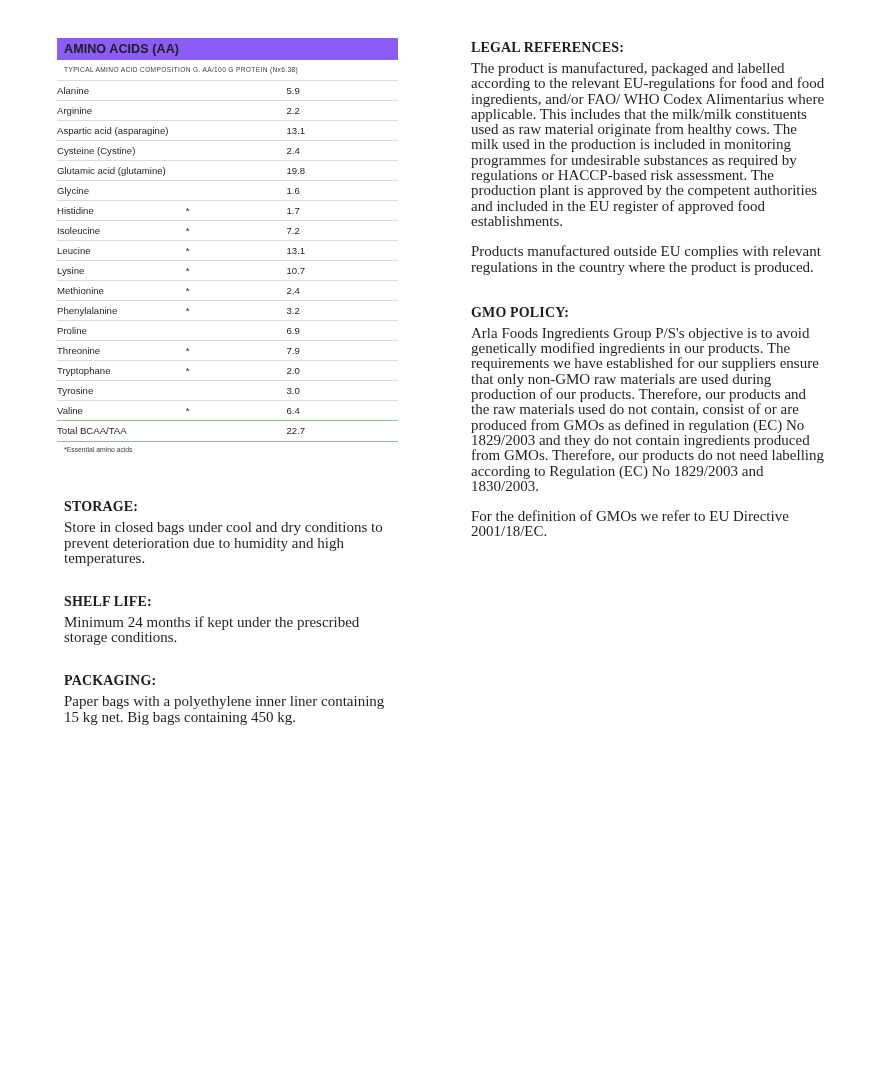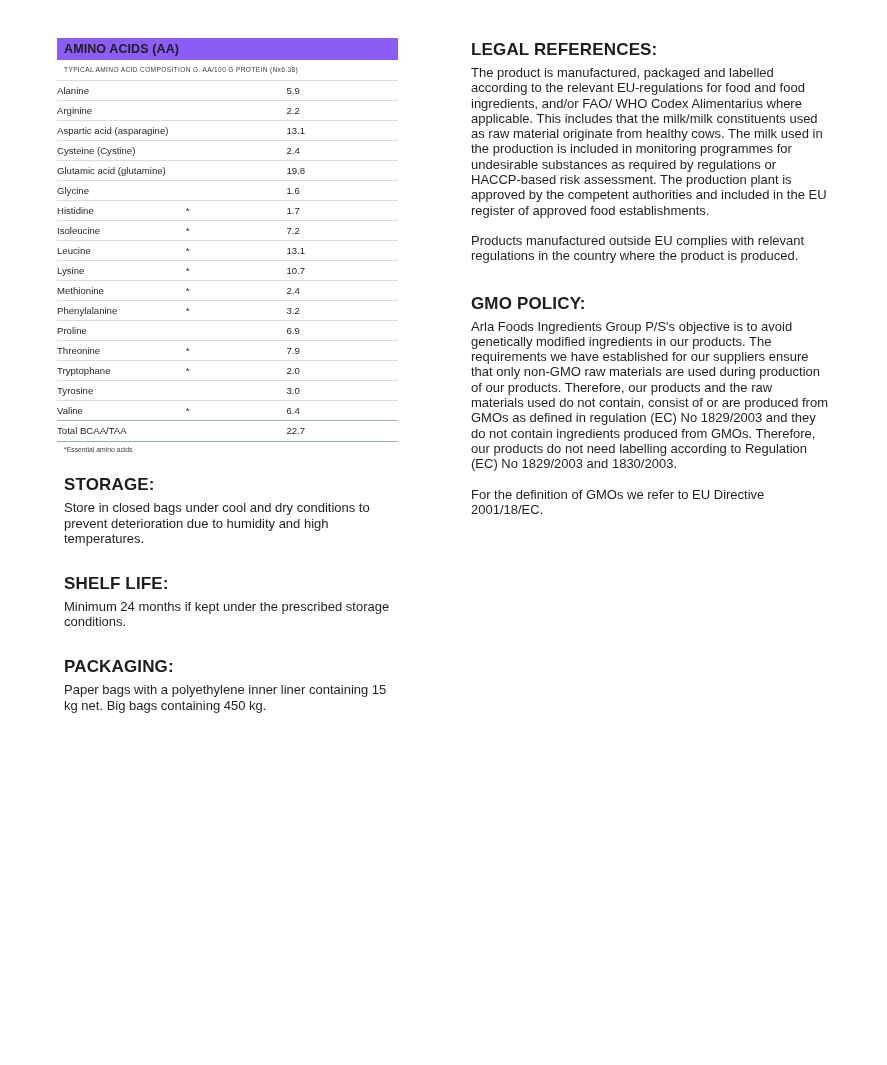--- a/index.html
+++ b/index.html
@@ -107,37 +107,39 @@
   .aa-footnote .star {
     font-size: 7px;
   }
 
   
   .section {
     margin-top: 26px;
     padding-left: 7px;
   }
   .section-heading {
-    font-size: 17px;
+    font-size: 14px;
     font-weight: bold;
     color: #1d1d1b;
     margin: 0 0 5px 0;
     letter-spacing: 0.15px;
+    font-family: Liberation Serif, serif;
   }
   .section-body {
-    font-size: 13px;
+    font-size: 15px;
     line-height: 15.2px;
     color: #231f20;
     margin: 0;
+    font-family: Liberation Serif, serif;
   }
   .section-body + .section-body {
     margin-top: 15px;
   }
 
-  .col-left .section.storage { margin-top: 22px; }
+  .col-left .section.storage { margin-top: 46px; }
   .col-left .section.shelf   { margin-top: 28px; }
   .col-left .section.packaging { margin-top: 28px; }
 
   .col-right .section:first-child { margin-top: 0; padding-left: 0; }
   .col-right .section { padding-left: 0; margin-top: 30px; }
   .col-right .section-body { line-height: 15.3px; }
 </style>
 </head>
 <body>
 

